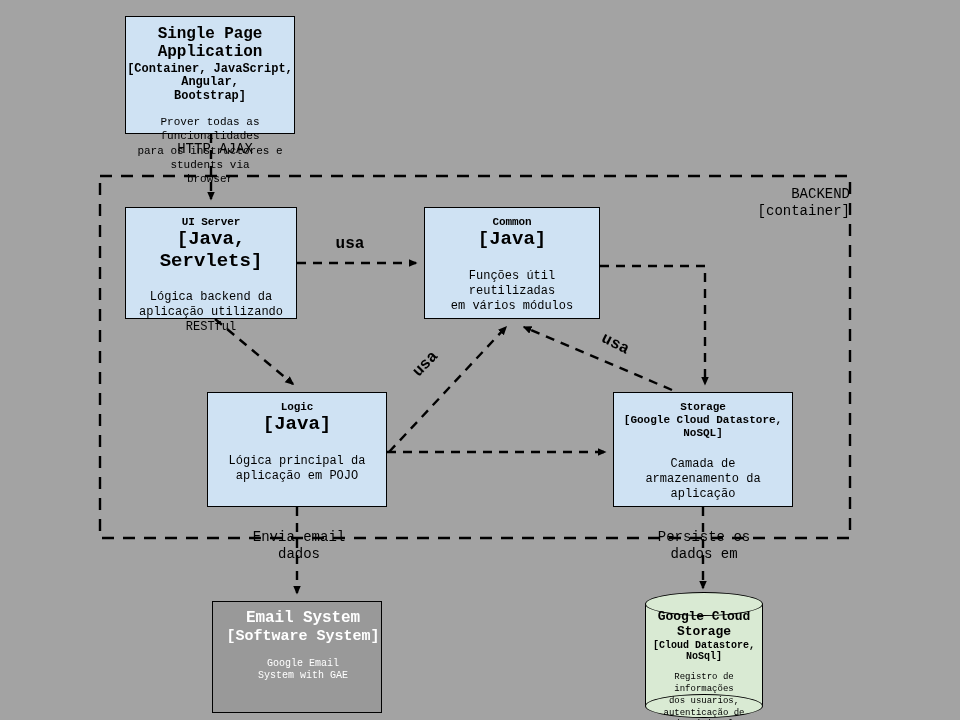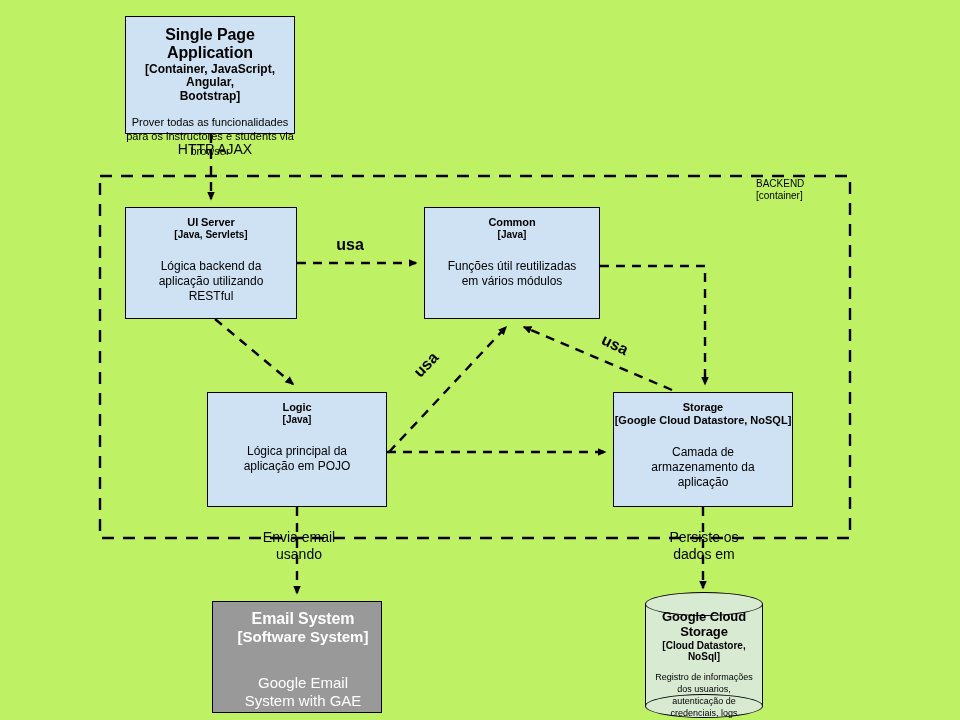--- a/index.html
+++ b/index.html
@@ -4,22 +4,22 @@
 <style>
   html, body {
     margin: 0;
     padding: 0;
     background: #ffffff;
   }
   #canvas {
     position: relative;
     width: 960px;
     height: 720px;
-    background: #bef264;
-    font-family: Liberation Sans, sans-serif;
+    background: #a3a3a3;
+    font-family: Liberation Mono, monospace;
     overflow: hidden;
   }
   svg.edges {
     position: absolute;
     left: 0;
     top: 0;
     width: 960px;
     height: 720px;
     pointer-events: none;
   }
@@ -38,21 +38,21 @@
   .node.grey { background: #999999; padding-left: 12px; }
   .node-title {
     font-weight: bold;
     font-size: 11px;
     color: #000000;
     line-height: 1.12;
     letter-spacing: -0.1px;
   }
   .node-tech {
     font-weight: bold;
-    font-size: 10px;
+    font-size: 19px;
     color: #000000;
     line-height: 1.12;
     margin-top: 1px;
   }
   .node-tech.small {
     font-size: 11px;
   }
   .node-desc {
     font-size: 12px;
     color: #000000;
@@ -90,21 +90,21 @@
   #storage {
     left: 613px; top: 392px; width: 180px; height: 115px;
   }
   #storage .node-tech { font-size: 11px; }
   
   #email {
     left: 212px; top: 601px; width: 170px; height: 112px;
   }
   #email .node-title { font-size: 16px; }
   #email .node-tech { font-size: 15px; }
-  #email .node-desc { font-size: 15px; margin-top: 28px; }
+  #email .node-desc { font-size: 10px; margin-top: 12px; }
 
   
   #gcs {
     position: absolute;
     left: 645px; top: 592px; width: 104px; height: 126px;
   }
   .cyl-body {
     position: absolute;
     left: 0; top: 12px;
     width: 118px; height: 102px;
@@ -157,22 +157,22 @@
     transform-origin: center center;
   }
   #lbl-usa-3 {
     left: 594px; top: 335px; width: 42px;
     transform: rotate(27deg);
     transform-origin: center center;
   }
   #lbl-envia { left: 239px; top: 529px; width: 120px; }
   #lbl-persiste { left: 644px; top: 529px; width: 120px; }
   #lbl-backend {
-    left: 756px; top: 178px; width: 94px;
-    text-align: left; font-size: 10px;
+    left: 756px; top: 186px; width: 94px;
+    text-align: right; font-size: 14px;
   }
 </style>
 </head>
 <body>
 
 <div id="canvas">
 
   <svg class="edges" viewBox="0 0 960 720">
     <defs>
       <marker id="arrow" markerWidth="9" markerHeight="9" refX="7.5" refY="4" orient="auto" markerUnits="userSpaceOnUse">
@@ -262,19 +262,19 @@
 autenticação de
 credenciais, logs</div>
     </div>
   </div>
 
   <div class="edge-label" id="lbl-http">HTTP  AJAX</div>
   <div class="edge-label bold" id="lbl-usa-1">usa</div>
   <div class="edge-label bold" id="lbl-usa-2">usa</div>
   <div class="edge-label bold" id="lbl-usa-3">usa</div>
   <div class="edge-label" id="lbl-envia">Envia email
-usando</div>
+dados</div>
   <div class="edge-label" id="lbl-persiste">Persiste os
 dados em</div>
 
   <div class="edge-label" id="lbl-backend"><span>BACKEND</span><br><span>[container]</span></div>
 
 </div>
 
 </body></html>

